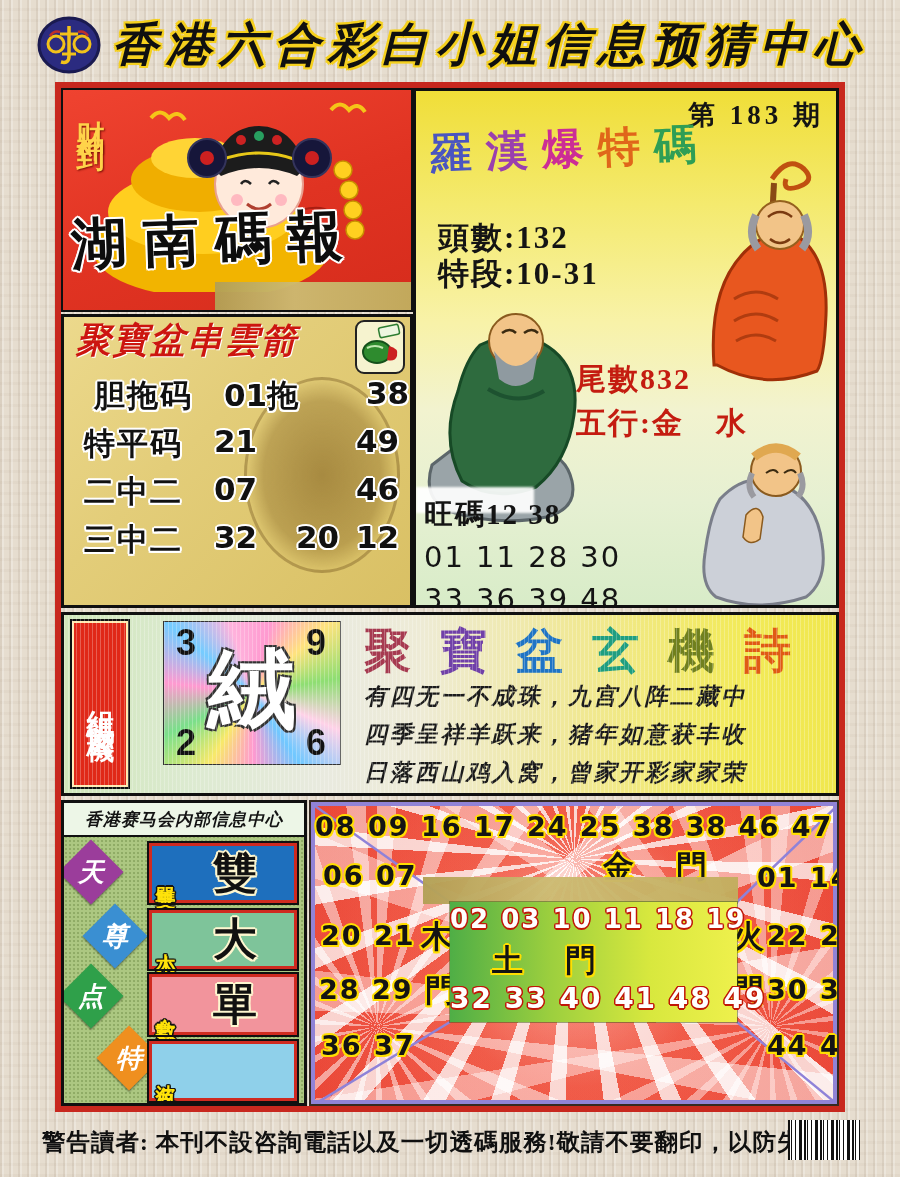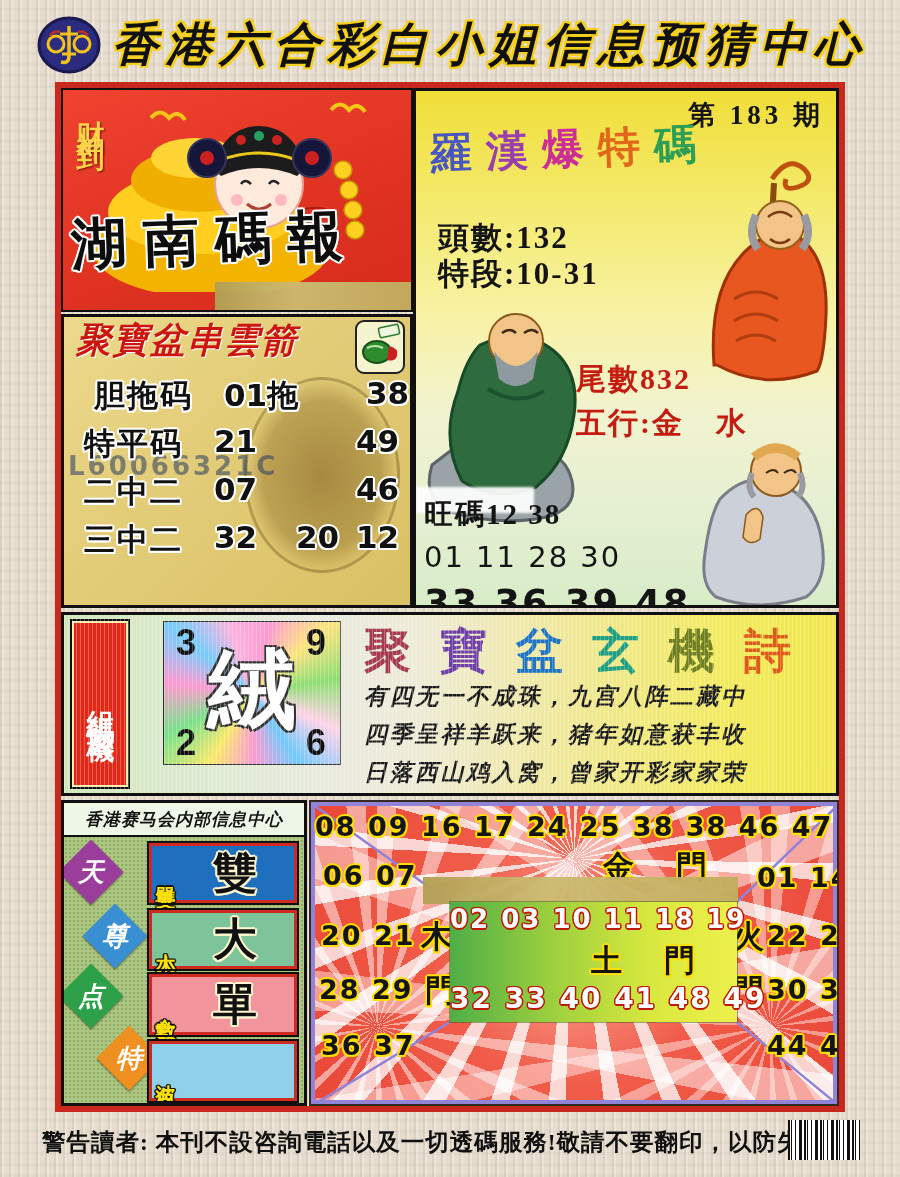--- a/index.html
+++ b/index.html
@@ -188,26 +188,25 @@
   </svg>
   <div class="abs issue calli" style="left:272px;top:6px">第 183 期</div>
   <div class="abs calli luo-title" style="left:14px;top:30px;transform:rotate(-2deg)"><span style="color: rgb(74, 85, 192);">羅</span><span style="color: rgb(154, 63, 174);">漢</span><span style="color: rgb(204, 45, 150);">爆</span><span style="color: rgb(224, 102, 26);">特</span><span style="color: rgb(47, 158, 85);">碼</span></div>
   <div class="abs calli luo-black" style="left:22px;top:126px">頭數:132</div>
   <div class="abs calli luo-black" style="left:22px;top:162px">特段:10-31</div>
   <div class="abs calli luo-red" style="left:160px;top:268px">尾數832</div>
   <div class="abs calli luo-red" style="left:160px;top:312px">五行:金　水</div>
   <div class="abs censor-white" style="left:0px;top:396px;width:118px;height:26px"></div>
   <div class="abs luo-black calli" style="left:8px;top:404px;font-size:29px">旺碼12 38</div>
   <div class="abs luo-black num" style="left:8px;top:449px;font-size:29px;font-weight:normal">01 11 28 30</div>
-  <div class="abs luo-black num" style="left:8px;top:491px;font-size:37px;font-weight:bold">33 36 39 48</div>
+  <div class="abs luo-black num" style="left:8px;top:491px;font-size:29px;font-weight:normal">33 36 39 48</div>
 </div>
 
 <div class="abs jubao">
   <div class="abs bill-ring"></div>
-  <div class="abs bill-serial num">L60066321C</div>
   <div class="abs calli jubao-title">聚寶盆串雲箭</div>
   <svg class="abs" style="left:291px;top:3px" width="50" height="54" viewBox="0 0 50 54">
     <rect x="1" y="1" width="48" height="52" rx="8" fill="#f6f3cf" stroke="#222" stroke-width="2"></rect>
     <rect x="24" y="6" width="20" height="10" rx="2" fill="#eef6e0" stroke="#2e7d32" stroke-width="1.5" transform="rotate(-12 34 11)"></rect>
     <ellipse cx="22" cy="32" rx="14" ry="11" fill="#2e8b2e" stroke="#14501a" stroke-width="2"></ellipse>
     <path d="M34 26 q10 2 8 10 q-2 6 -10 4" fill="#cc2020"></path>
     <path d="M12 28 q8 -4 16 0" stroke="#bfe8b0" stroke-width="2" fill="none"></path>
   </svg>
   <div class="abs jb-row" style="left:10px;top:58px;width:100%">
     <span class="abs calli jb-label ow">胆拖码</span>
@@ -307,21 +306,21 @@
 
     <div class="abs num g-num oy" style="left:442px;top:56px">01 14</div>
     <div class="abs num g-gate-ch oy" style="left:418px;top:110px;font-weight:bold">火</div>
     <div class="abs num g-num oy" style="left:452px;top:114px">22 23</div>
     <div class="abs num g-gate-ch oy" style="left:418px;top:164px;font-weight:bold">門</div>
     <div class="abs num g-num oy" style="left:452px;top:168px">30 31</div>
     <div class="abs num g-num oy" style="left:452px;top:224px">44 45</div>
 
     <div class="abs earth-box">
       <div class="abs num g-white orr" style="left:0;right:0;top:2px;text-align:center">02 03 10 11 18 19</div>
-      <div class="abs num oy" style="left:0;right:0;top:38px;text-align:right;font-size:31px;letter-spacing:42px;text-indent:42px;color:#141414">土門</div>
+      <div class="abs num oy" style="left:0;right:0;top:38px;text-align:left;font-size:31px;letter-spacing:42px;text-indent:42px;color:#141414">土門</div>
       <div class="abs num g-white orr" style="left:0;right:0;top:80px;text-align:center;font-size:28px">32 33 40 41 48 49</div>
     </div>
 
   </div>
 </div>
 
 <div class="abs calli warning">警告讀者: 本刊不設咨詢電話以及一切透碼服務!敬請不要翻印，以防失真!</div>
 <div class="abs barcode"></div>
 
 </body></html>

